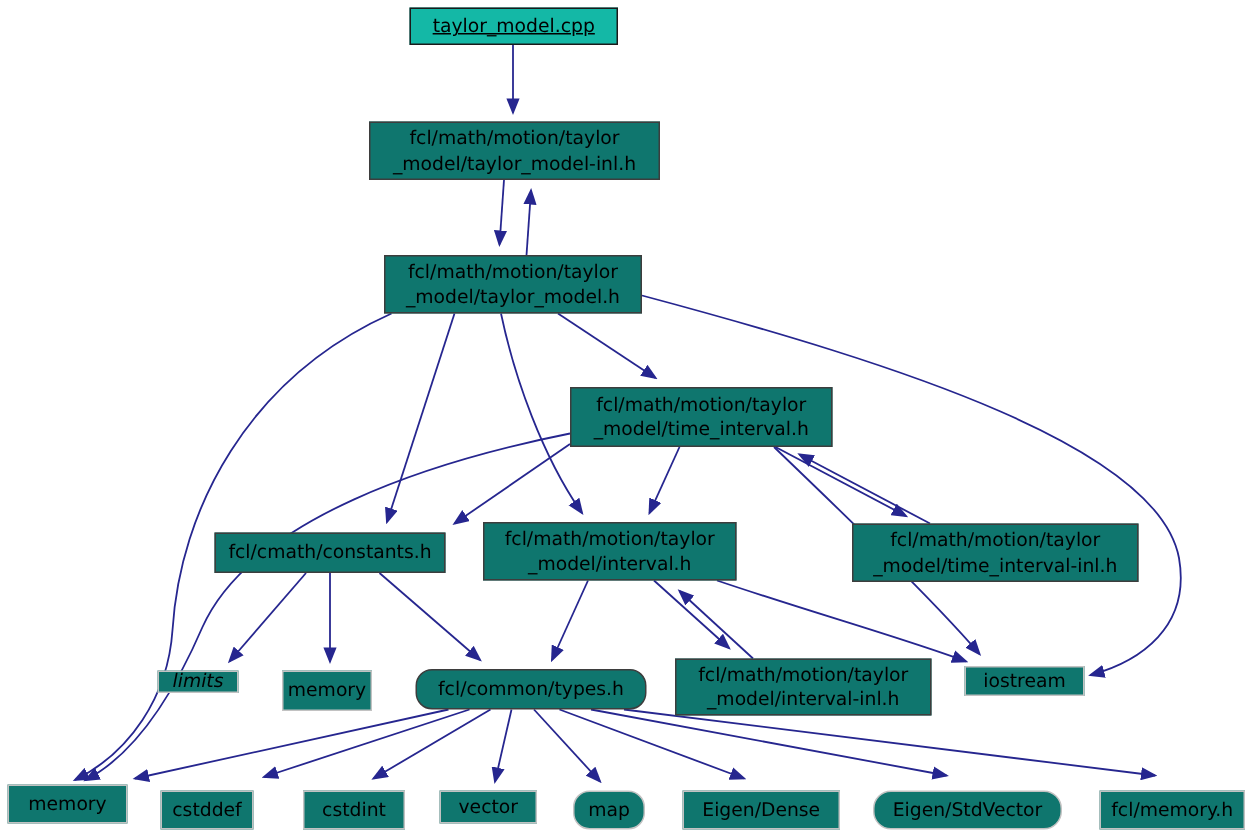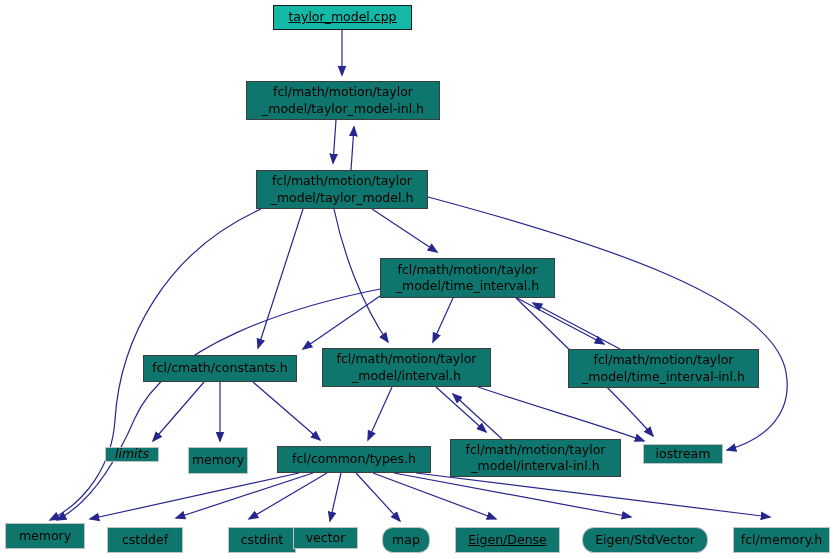--- a/index.html
+++ b/index.html
@@ -70,26 +70,26 @@
 _model/taylor_model.h</div>
   <div class="node doc" style="left:380px; top:258px; width:175px; height:40px;">fcl/math/motion/taylor
 _model/time_interval.h</div>
   <div class="node doc" style="left:143px; top:355px; width:154px; height:27px;">fcl/cmath/constants.h</div>
   <div class="node doc" style="left:322px; top:348px; width:169px; height:39px;">fcl/math/motion/taylor
 _model/interval.h</div>
   <div class="node doc" style="left:568px; top:349px; width:191px; height:39px;">fcl/math/motion/taylor
 _model/time_interval-inl.h</div>
   <div class="node ext" style="left:105px; top:447px; width:54px;  height:15px;font-style:italic;">limits</div>
   <div class="node ext" style="left:188px; top:447px; width:60px;  height:27px;">memory</div>
-  <div class="node doc" style="left:277px; top:446px; width:154px; height:27px;">fcl/common/types.h</div>
+  <div class="node doc" style="left:277px; top:446px; width:154px; height:27px;border-radius:11px;">fcl/common/types.h</div>
   <div class="node doc" style="left:450px; top:439px; width:171px; height:38px;">fcl/math/motion/taylor
 _model/interval-inl.h</div>
   <div class="node ext" style="left:643px; top:444px; width:80px;  height:20px;">iostream</div>
   <div class="node ext" style="left:5px;   top:523px; width:80px;  height:26px;">memory</div>
-  <div class="node ext" style="left:107px; top:527px; width:76px;  height:26px;">cstddef</div>
-  <div class="node ext" style="left:202px; top:527px; width:68px;  height:26px;margin-left:26px;">cstdint</div>
+  <div class="node ext" style="left:107px; top:527px; width:62px;  height:26px;">cstddef</div>
+  <div class="node ext" style="left:202px; top:527px; width:68px;  height:26px;">cstdint</div>
   <div class="node ext" style="left:293px; top:527px; width:65px;  height:22px;text-align:center;">vector</div>
   <div class="node ext" style="left:382px; top:527px; width:48px;  height:26px;border-radius:11px;">map</div>
-  <div class="node ext" style="left:455px; top:527px; width:105px; height:26px;text-decoration:underline;">Eigen/Dense</div>
+  <div class="node ext" style="left:455px; top:527px; width:105px; height:26px;">Eigen/Dense</div>
   <div class="node ext" style="left:582px; top:527px; width:126px; height:26px;border-radius:12px;">Eigen/StdVector</div>
   <div class="node ext" style="left:733px; top:527px; width:97px;  height:26px;">fcl/memory.h</div>
 
 </div>
 
 </body></html>

